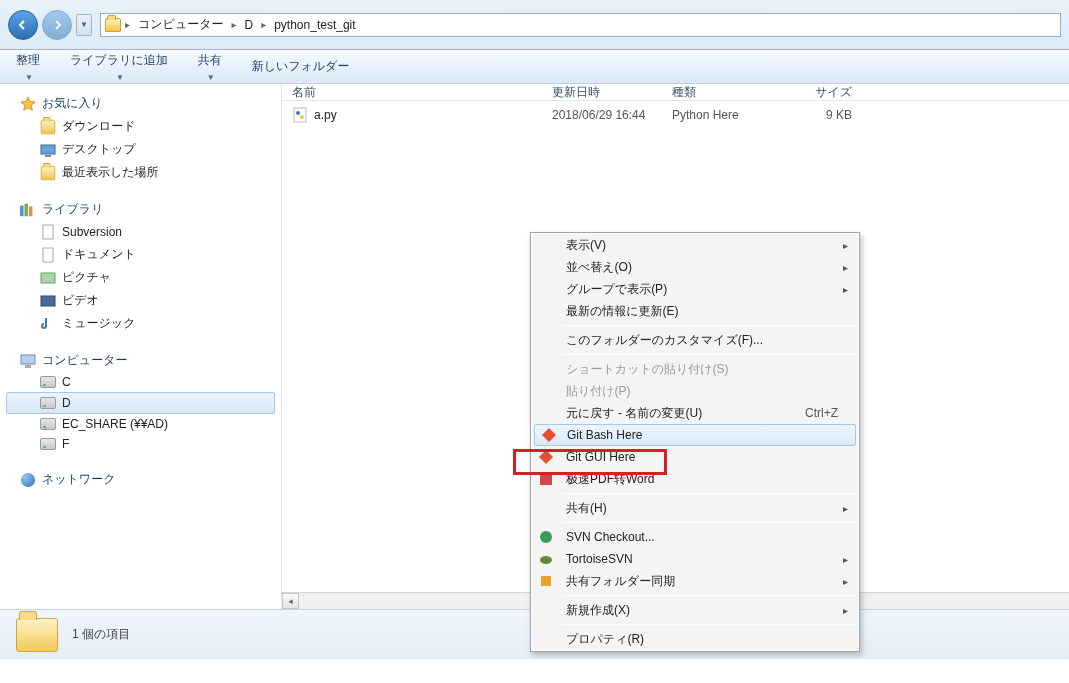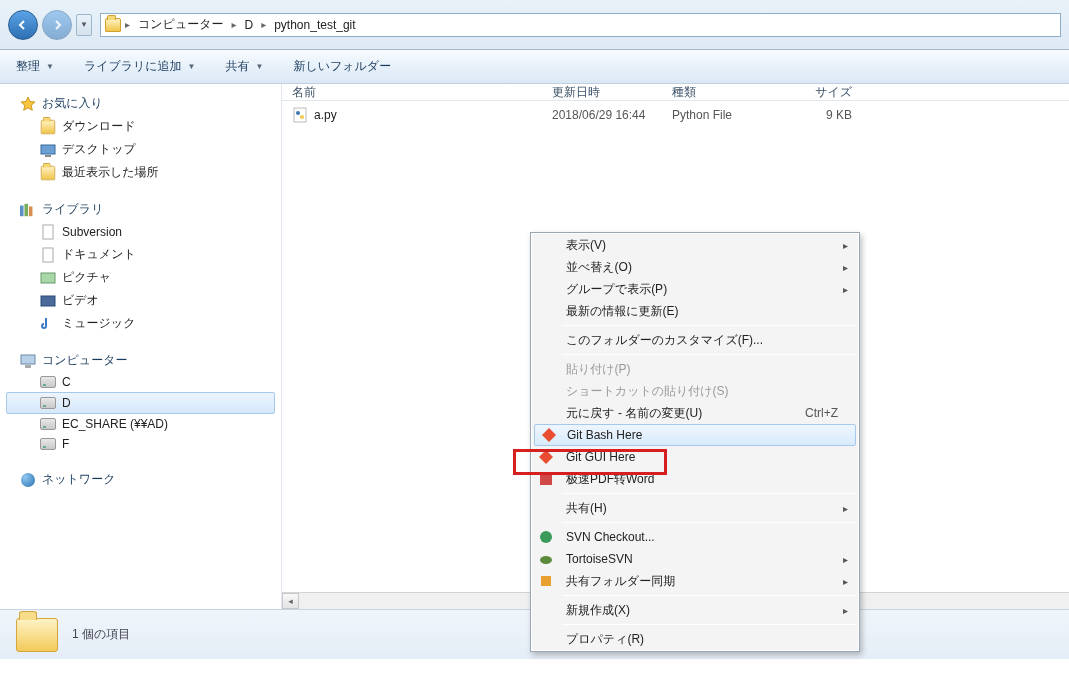--- a/index.html
+++ b/index.html
@@ -12,21 +12,21 @@
 .nav-arrow { width: 10px; height: 10px; }
 .dropdown-arrow { width: 16px; height: 22px; background: linear-gradient(to bottom,#e8f1f8,#d5e3ef); border: 1px solid #9db6cc; border-radius: 2px; display: flex; align-items: center; justify-content: center; font-size: 8px; color: #556; }
 .address-bar { flex: 1; height: 24px; background: #fff; border: 1px solid #8faecb; display: flex; align-items: center; padding: 0 4px; gap: 4px; margin-left: 4px; }
 .folder-icn { width: 16px; height: 14px; background: linear-gradient(#fff2c4,#f0c64a); border: 1px solid #d0a030; border-radius: 2px 2px 1px 1px; position: relative; }
 .folder-icn::before { content:""; position:absolute; top:-4px; left:1px; width:7px; height:4px; background:#f5d97a; border:1px solid #d0a030; border-bottom:none; border-radius:2px 2px 0 0; }
 .bc-sep { color: #666; font-size: 10px; }
 .bc-item { color: #222; padding: 2px 4px; }
 
 
 .toolbar { height: 34px; background: linear-gradient(to bottom,#f7fbff,#e8f1fa 50%,#dbe8f5); border-bottom: 1px solid #c0cede; display: flex; align-items: center; padding: 0 10px; gap: 18px; }
-.tool-item { color: #1a3b5c; display: flex; align-items: center; gap: 4px; padding: 3px 6px; }
+.tool-item { color: #1a3b5c; display: flex; align-items: center; gap: 4px; padding: 3px 6px; flex-direction: column; }
 .tool-arrow { font-size: 8px; color: #567; margin-left: 2px; }
 
 
 .main { display: flex; height: 525px; }
 .sidebar { width: 282px; background: #fff; border-right: 1px solid #e0e7ef; padding: 8px 0; overflow: hidden; }
 .content { flex: 1; background: #fff; position: relative; }
 
 
 .tree-group { margin-bottom: 14px; }
 .tree-header { display: flex; align-items: center; gap: 6px; padding: 3px 6px 3px 20px; color: #1a3b5c; }
@@ -248,21 +248,21 @@
     <div class="file-row">
       <div class="col c-name">
         <span class="py-icn"><svg viewBox="0 0 16 16">
               <rect x="2" y="1" width="12" height="14" fill="#fff" stroke="#bbb"></rect>
               <circle cx="6" cy="6" r="2" fill="#3b78b5"></circle>
               <circle cx="10" cy="10" r="2" fill="#f2c94c"></circle>
             </svg></span>
         <span>a.py</span>
       </div>
       <div class="col c-date">2018/06/29 16:44</div>
-      <div class="col c-type">Python File</div>
+      <div class="col c-type">Python Here</div>
       <div class="col c-size">9 KB</div>
     </div>
     <div class="hscroll">
       <span class="hscroll-btn">◂</span>
     </div>
   </div>
 </div>
 
 <div class="statusbar">
   <div class="big-folder"></div>
@@ -285,24 +285,24 @@
       </div>
     <div class="ctx-item">
         <span>最新の情報に更新(E)</span>
       </div>
     <div class="ctx-sep"></div>
     <div class="ctx-item">
         <span>このフォルダーのカスタマイズ(F)...</span>
       </div>
     <div class="ctx-sep"></div>
     <div class="ctx-item disabled">
+        <span>ショートカットの貼り付け(S)</span>
+      </div>
+    <div class="ctx-item disabled">
         <span>貼り付け(P)</span>
-      </div>
-    <div class="ctx-item disabled">
-        <span>ショートカットの貼り付け(S)</span>
       </div>
     <div class="ctx-item">
         <span>元に戻す - 名前の変更(U)</span>
         <span class="ctx-short">Ctrl+Z</span>
       </div>
     <div class="ctx-item hover">
         <span class="ctx-icn">
           <svg viewBox="0 0 16 16">
             <path d="M8 1l7 7-7 7-7-7z" fill="#e84d31"></path>
           </svg>

